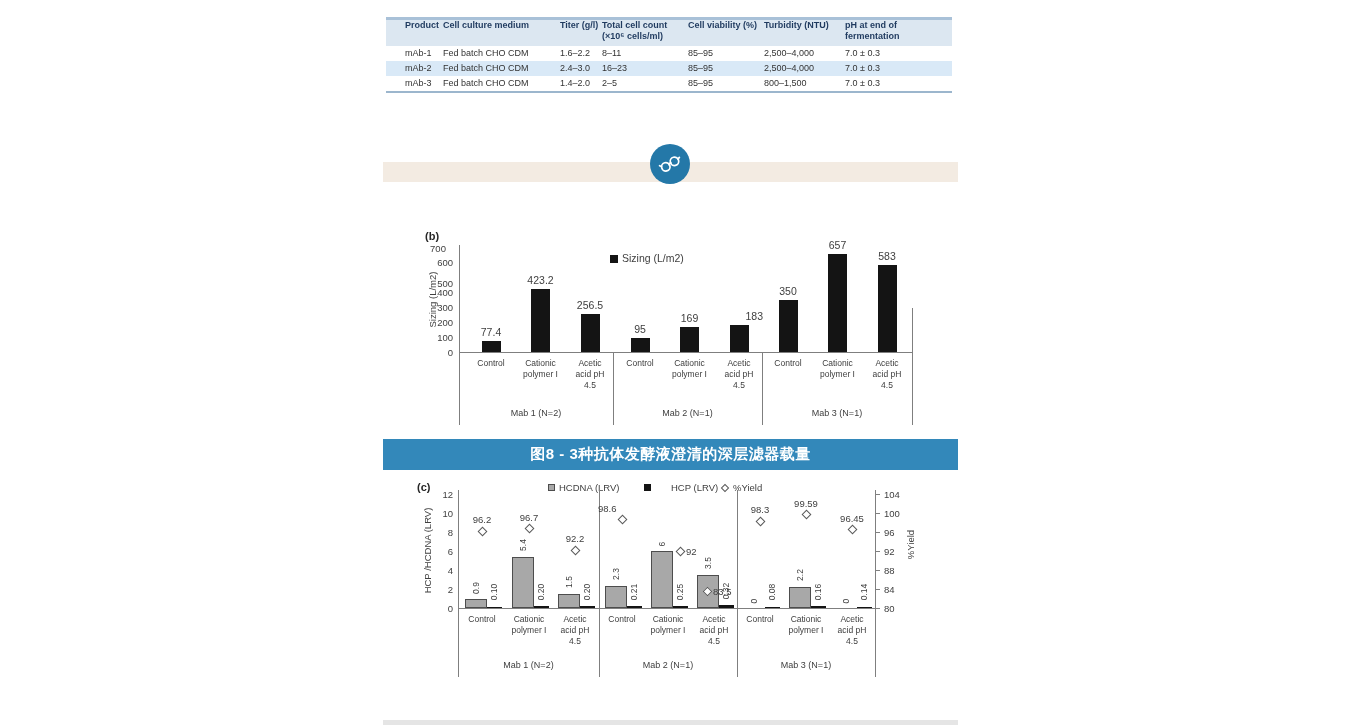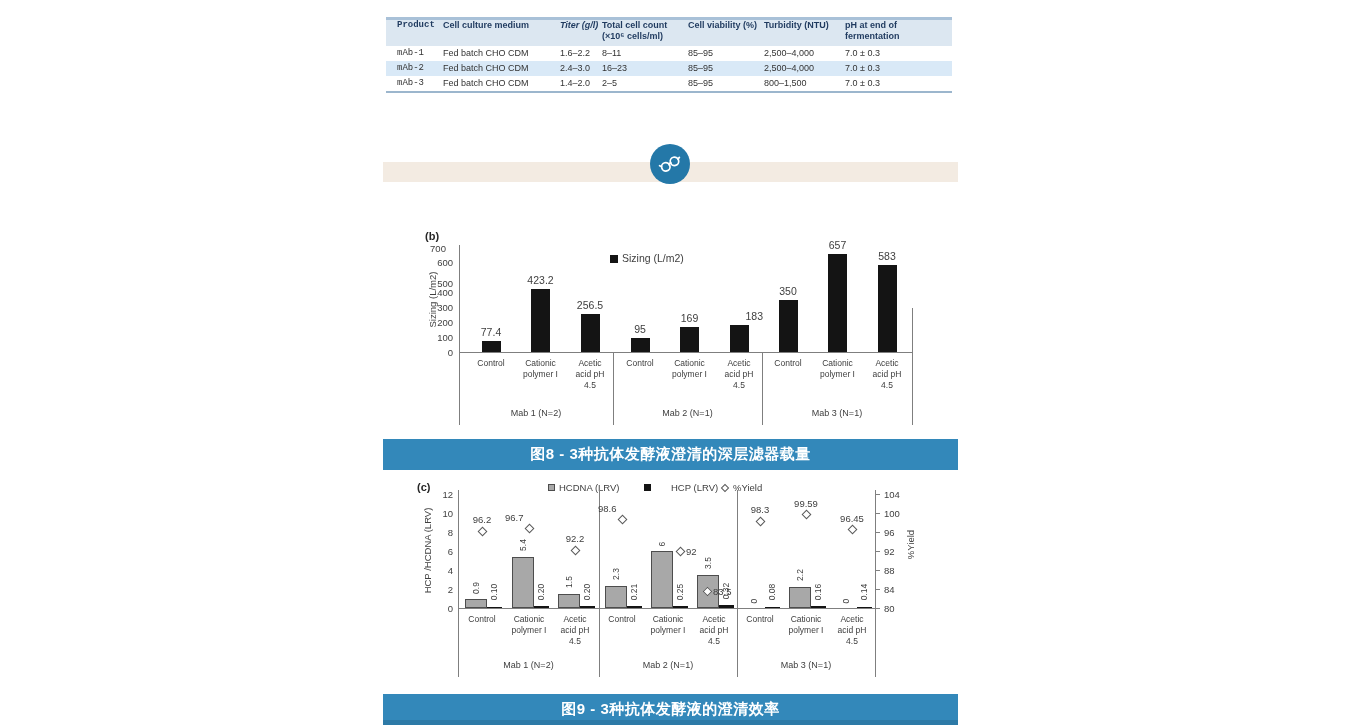--- a/index.html
+++ b/index.html
@@ -11,21 +11,21 @@
   
   .table-wrap { position:absolute; left:3px; top:17px; width:566px;
     border-bottom:2px solid #9cb6cd; }
   .t-topbar { height:3px; background:var(--table-top-bar,#a9c1d8); }
   .t-row { display:grid; grid-template-columns:57px 117px 42px 86px 76px 81px 107px; }
   .t-head { background:var(--table-header-bg,#dce7f1); min-height:26px; align-items:end; }
   .t-head .t-cell { font-weight:bold; color:#1f3a5f; padding-bottom:3px; white-space:pre-line; line-height:10px; }
   .t-row.alt { background:var(--table-alt-row-bg,#d9e9f7); }
   .t-cell { font-size:9px; color:#333; height:100%; line-height:15px; }
   .t-row:not(.t-head) { height:15px; }
-  .t-cell:first-child { padding-left:11px;font-family:Liberation Mono, monospace; }
+  .t-cell:first-child { padding-left:19px; }
   .t-head .t-cell { line-height:11px; }
 
   .caption { position:absolute; left:0; top:116px; width:575px; text-align:center;
     color:var(--caption-blue,#2e74b5); font-weight:bold; font-size:12.5px; }
 
   .div-band { position:absolute; left:0; top:162px; width:575px; height:20px;
     background:var(--divider-beige,#f3ebe2); }
   .div-circle { position:absolute; left:267px; top:144px; width:40px; height:40px;
     border-radius:50%; background:var(--divider-circle-blue,#2478a8);
     display:flex; align-items:center; justify-content:center; }
@@ -46,21 +46,21 @@
 
 <div id="page">
   <div id="content">
 
     <div class="table-wrap">
       <div class="t-topbar"></div>
       <div>
           <div class="t-row t-head" style="position: relative;">
             <div class="t-cell" style="position: relative;">Product</div>
             <div class="t-cell" style="position: relative;">Cell culture medium</div>
-            <div class="t-cell" style="position: relative; font-style: italic;">Titer (g/l)</div>
+            <div class="t-cell" style="position: relative;">Titer (g/l)</div>
             <div class="t-cell" style="position: relative;">Total cell count
 (×10⁶ cells/ml)</div>
             <div class="t-cell" style="position: relative;">Cell viability (%)</div>
             <div class="t-cell" style="position: relative;">Turbidity (NTU)</div>
             <div class="t-cell" style="position: relative;">pH at end of fermentation</div>
           </div>
           <div class="t-row" style="position: relative;">
             <div class="t-cell" style="position: relative;">mAb-1</div>
             <div class="t-cell" style="position: relative;">Fed batch CHO CDM</div>
             <div class="t-cell" style="position: relative;">1.6–2.2</div>
@@ -225,21 +225,21 @@
         <div style="left: 104px; top: 606.5px; width: 15px; height: 1.5px; background: rgb(20, 20, 20);"></div>
         <div style="left: 73px; top: 582.75px; width: 40px; height: 10px; line-height: 10px; text-align: center; font-size: 8.5px; color: rgb(64, 64, 64); transform: rotate(-90deg); white-space: nowrap;">0.9</div>
         <div style="left: 91px; top: 587.4px; width: 40px; height: 10px; line-height: 10px; text-align: center; font-size: 8.5px; color: rgb(64, 64, 64); transform: rotate(-90deg); white-space: nowrap;">0.10</div>
         <div style="left: 95.5px; top: 527.55px; width: 7px; height: 7px; background: rgb(255, 255, 255); border: 1px solid rgb(89, 89, 89); transform: rotate(45deg);"></div>
         <div style="left: 75px; top: 514.05px; width: 48px; text-align: center; font-size: 9.5px; color: rgb(64, 64, 64);">96.2</div>
         <div style="left: 129px; top: 556.7px; width: 22px; height: 51.3px; background: rgb(168, 168, 168); border: 1px solid rgb(77, 77, 77);"></div>
         <div style="left: 151px; top: 606.1px; width: 15px; height: 1.9px; background: rgb(20, 20, 20);"></div>
         <div style="left: 120px; top: 540px; width: 40px; height: 10px; line-height: 10px; text-align: center; font-size: 8.5px; color: rgb(64, 64, 64); transform: rotate(-90deg); white-space: nowrap;">5.4</div>
         <div style="left: 138px; top: 587px; width: 40px; height: 10px; line-height: 10px; text-align: center; font-size: 8.5px; color: rgb(64, 64, 64); transform: rotate(-90deg); white-space: nowrap;">0.20</div>
         <div style="left: 142.5px; top: 525.175px; width: 7px; height: 7px; background: rgb(255, 255, 255); border: 1px solid rgb(89, 89, 89); transform: rotate(45deg);"></div>
-        <div style="left: 122px; top: 511.675px; width: 48px; font-size: 9.5px; color: rgb(64, 64, 64);">96.7</div>
+        <div style="left: 122px; top: 511.675px; width: 48px; text-align: center; font-size: 9.5px; color: rgb(64, 64, 64);">96.7</div>
         <div style="left: 175px; top: 593.75px; width: 22px; height: 14.25px; background: rgb(168, 168, 168); border: 1px solid rgb(77, 77, 77);"></div>
         <div style="left: 197px; top: 606.1px; width: 15px; height: 1.9px; background: rgb(20, 20, 20);"></div>
         <div style="left: 166px; top: 577.05px; width: 40px; height: 10px; line-height: 10px; text-align: center; font-size: 8.5px; color: rgb(64, 64, 64); transform: rotate(-90deg); white-space: nowrap;">1.5</div>
         <div style="left: 184px; top: 587px; width: 40px; height: 10px; line-height: 10px; text-align: center; font-size: 8.5px; color: rgb(64, 64, 64); transform: rotate(-90deg); white-space: nowrap;">0.20</div>
         <div style="left: 188.5px; top: 546.55px; width: 7px; height: 7px; background: rgb(255, 255, 255); border: 1px solid rgb(89, 89, 89); transform: rotate(45deg);"></div>
         <div style="left: 168px; top: 533.05px; width: 48px; text-align: center; font-size: 9.5px; color: rgb(64, 64, 64);">92.2</div>
         <div style="left: 222px; top: 586.15px; width: 22px; height: 21.85px; background: rgb(168, 168, 168); border: 1px solid rgb(77, 77, 77);"></div>
         <div style="left: 244px; top: 606.005px; width: 15px; height: 1.995px; background: rgb(20, 20, 20);"></div>
         <div style="left: 213px; top: 569.45px; width: 40px; height: 10px; line-height: 10px; text-align: center; font-size: 8.5px; color: rgb(64, 64, 64); transform: rotate(-90deg); white-space: nowrap;">2.3</div>
         <div style="left: 231px; top: 586.905px; width: 40px; height: 10px; line-height: 10px; text-align: center; font-size: 8.5px; color: rgb(64, 64, 64); transform: rotate(-90deg); white-space: nowrap;">0.21</div>
@@ -307,17 +307,16 @@
         <div style="left: 446px; top: 614px; width: 46px; text-align: center; font-size: 8.5px; line-height: 11px; color: rgb(64, 64, 64);">
           <div style="position: relative;">Acetic</div>
           <div style="position: relative;">acid pH</div>
           <div style="position: relative;">4.5</div>
         </div>
         <div style="left: 85.5px; top: 660px; width: 120px; text-align: center; font-size: 9px; color: rgb(64, 64, 64);">Mab 1 (N=2)</div>
         <div style="left: 225px; top: 660px; width: 120px; text-align: center; font-size: 9px; color: rgb(64, 64, 64);">Mab 2 (N=1)</div>
         <div style="left: 363px; top: 660px; width: 120px; text-align: center; font-size: 9px; color: rgb(64, 64, 64);">Mab 3 (N=1)</div>
       </div>
 
-    <div class="banner" id="banner-fig9">图9 - 3种抗体发酵液的澄清效率</div>
     <div class="banner-shade"></div>
 
   </div>
 </div>
 
 </body></html>

